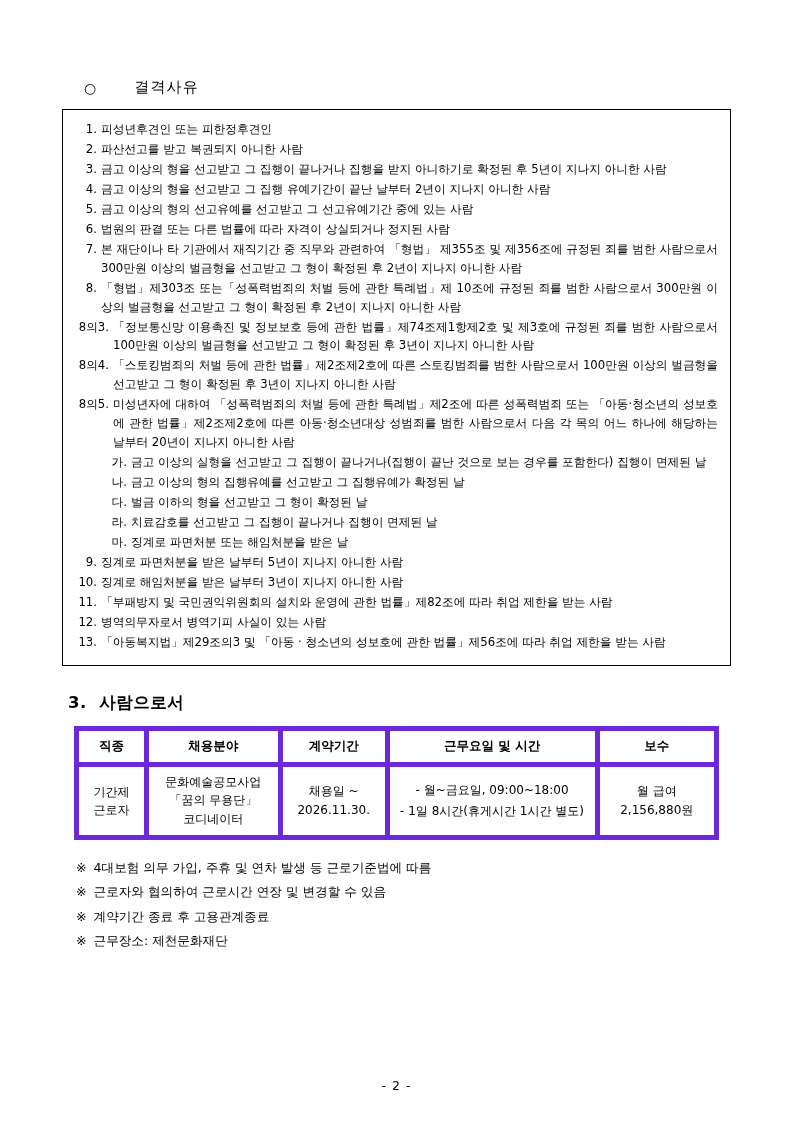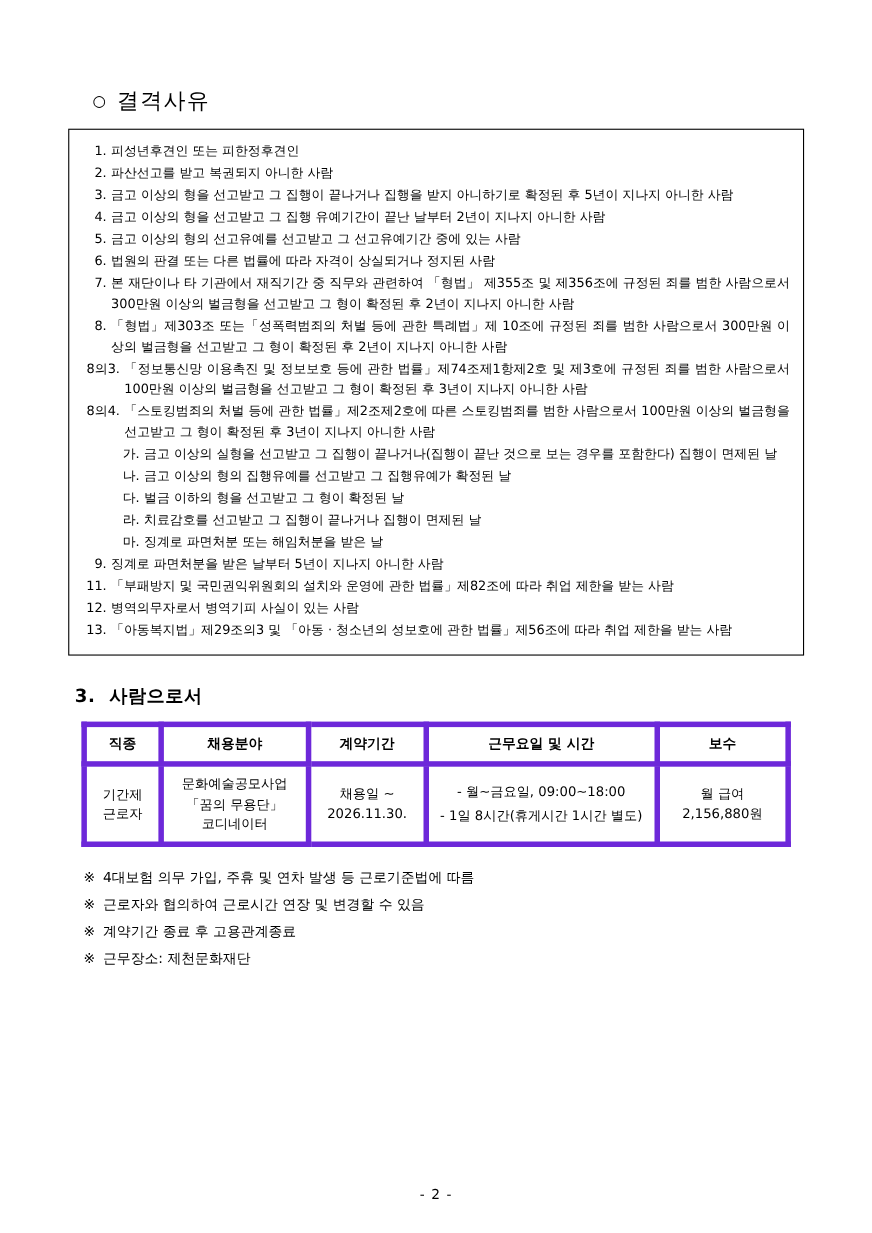--- a/index.html
+++ b/index.html
@@ -28,22 +28,23 @@
     align-items: center;
     gap: 10px;
     margin-left: 24px;
     margin-bottom: 12px;
   }
   .circle-glyph {
     font-size: 14px;
     line-height: 1;
   }
   .circle-heading-text {
-    font-size: 20px;
+    font-size: 15px;
     letter-spacing: 1.2px;
+    margin-left: 28px;
   }
 
   
   .disq-box {
     border: 1px solid #000000;
     padding: 10px 12px 12px 12px;
     margin-left: 2px;
     margin-right: 2px;
   }
   .disq-list {
@@ -184,20 +185,24 @@
           <span class="disq-text">「형법」제303조 또는「성폭력범죄의 처벌 등에 관한 특례법」제 10조에 규정된 죄를 범한 사람으로서 300만원 이상의 벌금형을 선고받고 그 형이 확정된 후 2년이 지나지 아니한 사람</span>
         </li>
         <li class="disq-item">
           <span class="disq-num w2">8의3.</span>
           <span class="disq-text">「정보통신망 이용촉진 및 정보보호 등에 관한 법률」제74조제1항제2호 및 제3호에 규정된 죄를 범한 사람으로서 100만원 이상의 벌금형을 선고받고 그 형이 확정된 후 3년이 지나지 아니한 사람</span>
         </li>
         <li class="disq-item">
           <span class="disq-num w2">8의4.</span>
           <span class="disq-text">「스토킹범죄의 처벌 등에 관한 법률」제2조제2호에 따른 스토킹범죄를 범한 사람으로서 100만원 이상의 벌금형을 선고받고 그 형이 확정된 후 3년이 지나지 아니한 사람</span>
         </li>
+        <li class="disq-item">
+          <span class="disq-num w2">8의5.</span>
+          <span class="disq-text">미성년자에 대하여 「성폭력범죄의 처벌 등에 관한 특례법」제2조에 따른 성폭력범죄 또는 「아동·청소년의 성보호에 관한 법률」제2조제2호에 따른 아동·청소년대상 성범죄를 범한 사람으로서 다음 각 목의 어느 하나에 해당하는 날부터 20년이 지나지 아니한 사람</span>
+        </li>
         <li class="disq-item indent-sub">
           <span class="disq-num w3">가.</span>
           <span class="disq-text">금고 이상의 실형을 선고받고 그 집행이 끝나거나(집행이 끝난 것으로 보는 경우를 포함한다) 집행이 면제된 날</span>
         </li>
         <li class="disq-item indent-sub">
           <span class="disq-num w3">나.</span>
           <span class="disq-text">금고 이상의 형의 집행유예를 선고받고 그 집행유예가 확정된 날</span>
         </li>
         <li class="disq-item indent-sub">
           <span class="disq-num w3">다.</span>
@@ -207,20 +212,24 @@
           <span class="disq-num w3">라.</span>
           <span class="disq-text">치료감호를 선고받고 그 집행이 끝나거나 집행이 면제된 날</span>
         </li>
         <li class="disq-item indent-sub">
           <span class="disq-num w3">마.</span>
           <span class="disq-text">징계로 파면처분 또는 해임처분을 받은 날</span>
         </li>
         <li class="disq-item">
           <span class="disq-num w1">9.</span>
           <span class="disq-text">징계로 파면처분을 받은 날부터 5년이 지나지 아니한 사람</span>
+        </li>
+        <li class="disq-item">
+          <span class="disq-num w1">10.</span>
+          <span class="disq-text">징계로 해임처분을 받은 날부터 3년이 지나지 아니한 사람</span>
         </li>
         <li class="disq-item">
           <span class="disq-num w1">11.</span>
           <span class="disq-text">「부패방지 및 국민권익위원회의 설치와 운영에 관한 법률」제82조에 따라 취업 제한을 받는 사람</span>
         </li>
         <li class="disq-item">
           <span class="disq-num w1">12.</span>
           <span class="disq-text">병역의무자로서 병역기피 사실이 있는 사람</span>
         </li>
         <li class="disq-item">

